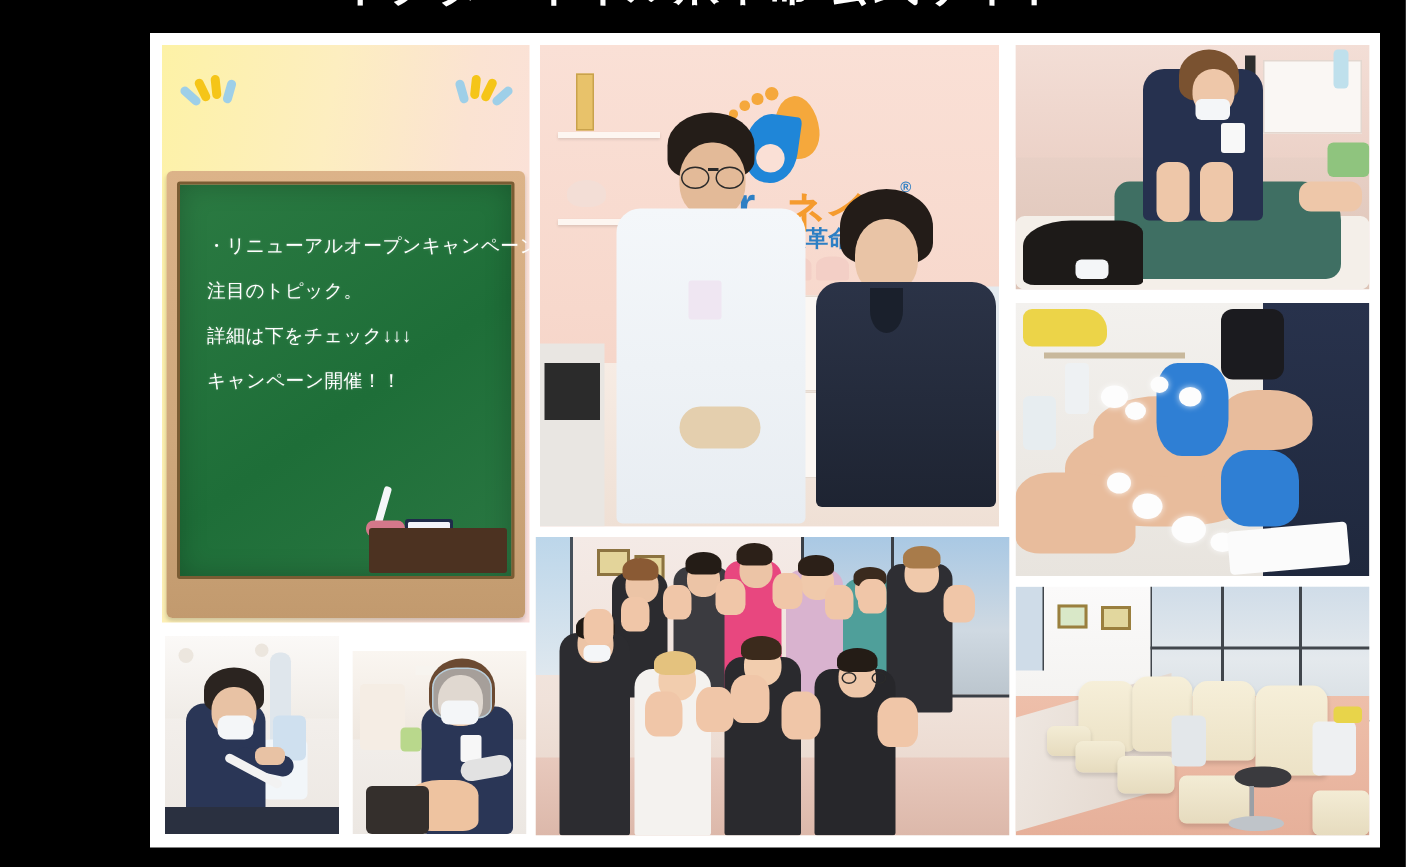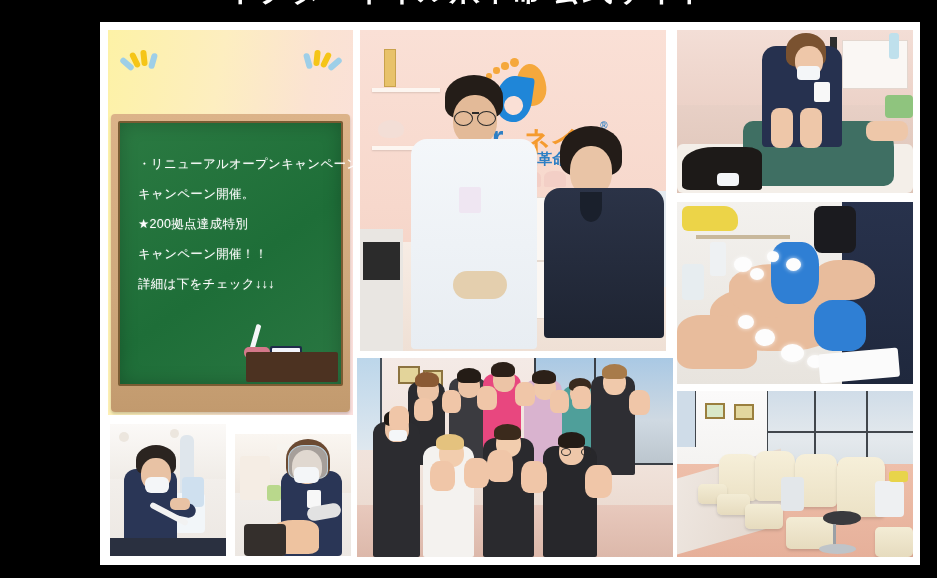--- a/index.html
+++ b/index.html
@@ -366,24 +366,23 @@
             <div class="ray" style="left:9px;  top:0px;  transform:rotate(6deg);"></div>
             <div class="ray" style="left:18px; top:2px;  transform:rotate(26deg);"></div>
             <div class="ray b" style="left:27px; top:6px;  transform:rotate(48deg);"></div>
           </div>
         </div>
 
         <div class="board-frame">
           <div class="board-inner">
             <div class="board-lines">
               <div>・リニューアルオープンキャンペーンは</div>
-              <div>キャンペーン開催。</div>
-              <div>★200拠点達成特別</div>
+              <div>注目のトピック。</div>
+              <div>詳細は下をチェック↓↓↓</div>
               <div>キャンペーン開催！！</div>
-              <div>詳細は下をチェック↓↓↓</div>
             </div>
             <div class="chalk-stick"></div>
             <div class="chalk"></div>
             <div class="eraser"></div>
             <div class="ledge"></div>
           </div>
         </div>
       </div>
 
       <div class="cell ph-bl1 ph-border">

